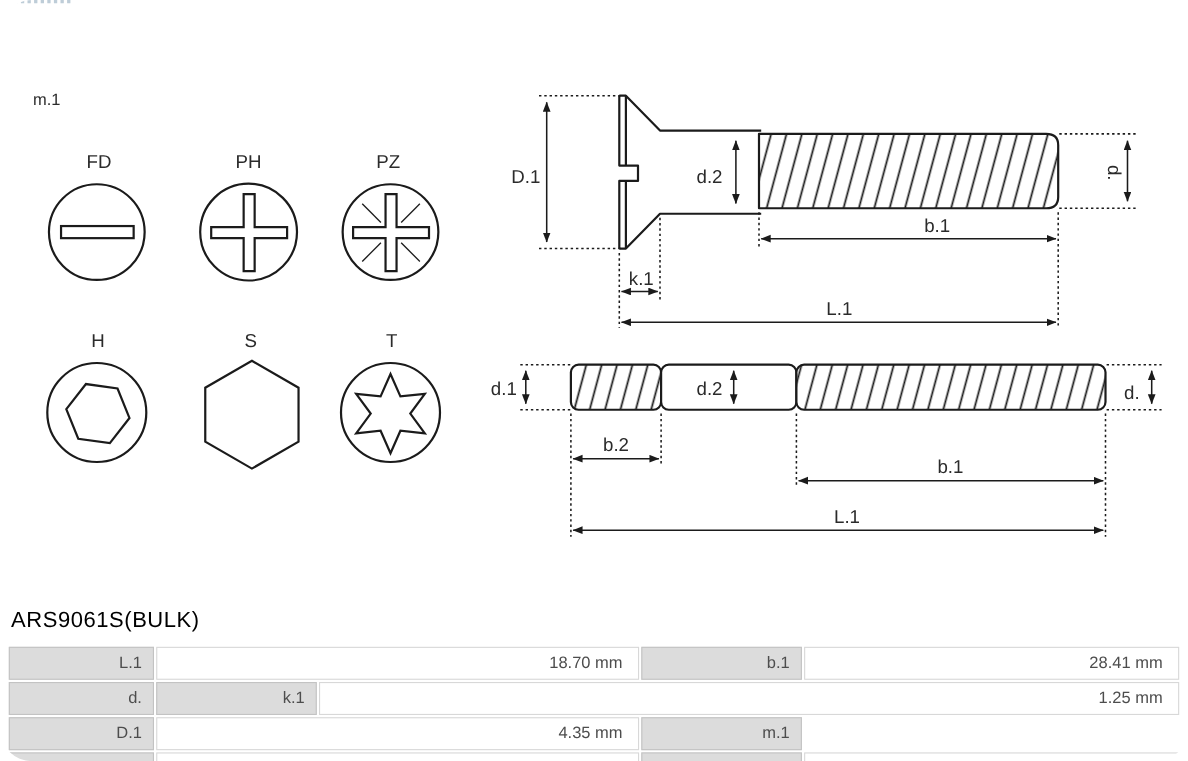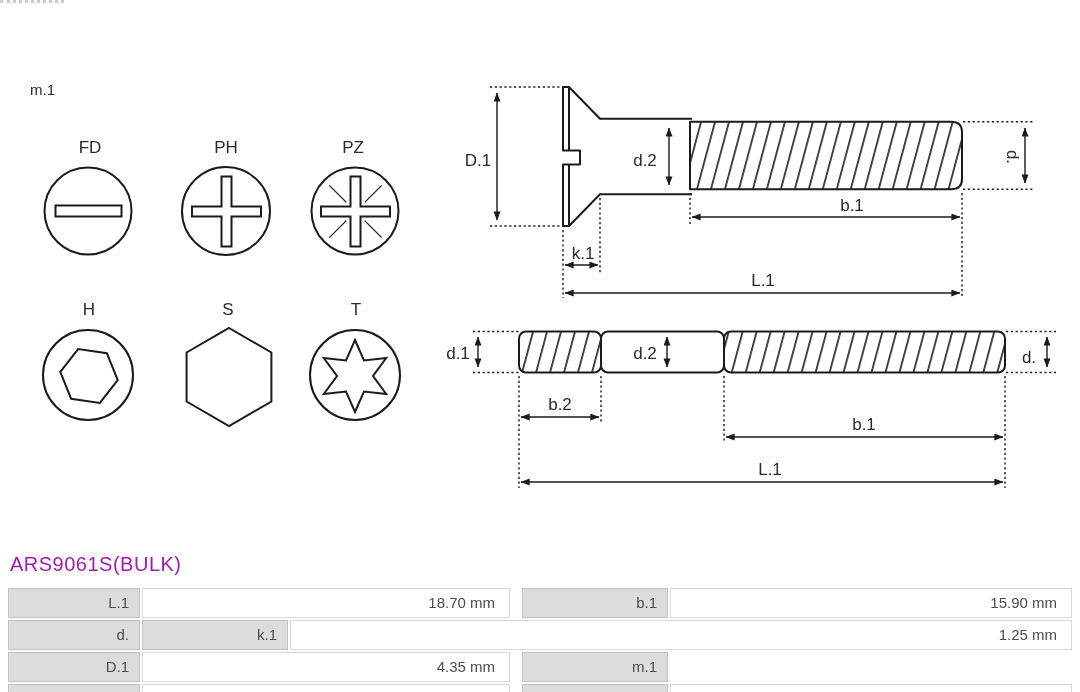--- a/index.html
+++ b/index.html
@@ -1,32 +1,32 @@
 <!DOCTYPE html>
 <html><head>
 <meta charset="utf-8">
 <style>
   html,body{margin:0;padding:0;background:#fff;}
   #page{position:relative;width:1080px;height:692px;background:#fff;overflow:hidden;
-        font-family:"Liberation Sans",sans-serif;}
+        font-family:"Liberation Sans",sans-serif;border-radius:29px;}
   #edge-artifact{position:absolute;left:0;top:0;width:64px;height:0;
         border-top:3px dotted #a9bccb;opacity:.75;}
   svg text{font-family:"Liberation Sans",sans-serif;fill:#2b2b2b;}
   .dim-label{font-size:17px;}
   .icon-label{font-size:17px;}
-  #part-number{position:absolute;left:10px;top:553px;font-size:20px;color:#a21caf;
+  #part-number{position:absolute;left:10px;top:553px;font-size:20px;color:#000000;
         letter-spacing:.5px;}
   #spec-table{position:absolute;left:8px;right:8px;top:588px;}
   .trow{display:flex;height:30px;margin-bottom:2px;}
   .tcell{box-sizing:border-box;line-height:28px;font-size:15px;color:#4d4d4d;
         text-align:right;border:1px solid #d8d8d8;background:#fff;}
   .tlabel{background:#dcdcdc;border:1px solid #c3c3c3;padding-right:10px;}
   .tvalue{padding-right:14px;}
   .c-l1{width:132px;margin-right:2px;}
-  .c-v1{width:368px;margin-right:12px;}
+  .c-v1{width:439px;margin-right:2px;}
   .c-l2{width:146px;margin-right:2px;}
   .c-v2{flex:1;}
 </style>
 </head>
 <body>
 
 <div id="page">
 
   <div id="edge-artifact"></div>
 
@@ -164,21 +164,21 @@
 
   
   <div id="part-number">ARS9061S(BULK)</div>
 
   <div id="spec-table">
 
     <div class="trow">
       <div class="tcell tlabel c-l1">L.1</div>
       <div class="tcell tvalue c-v1">18.70 mm</div>
       <div class="tcell tlabel c-l2">b.1</div>
-      <div class="tcell tvalue c-v2">15.90 mm</div>
+      <div class="tcell tvalue c-v2">28.41 mm</div>
     </div>
 
     <div class="trow">
       <div class="tcell tlabel c-l1">d.</div>
       <div class="tcell tlabel c-l2">k.1</div>
       <div class="tcell tvalue c-v2">1.25 mm</div>
     </div>
 
     <div class="trow">
       <div class="tcell tlabel c-l1">D.1</div>

